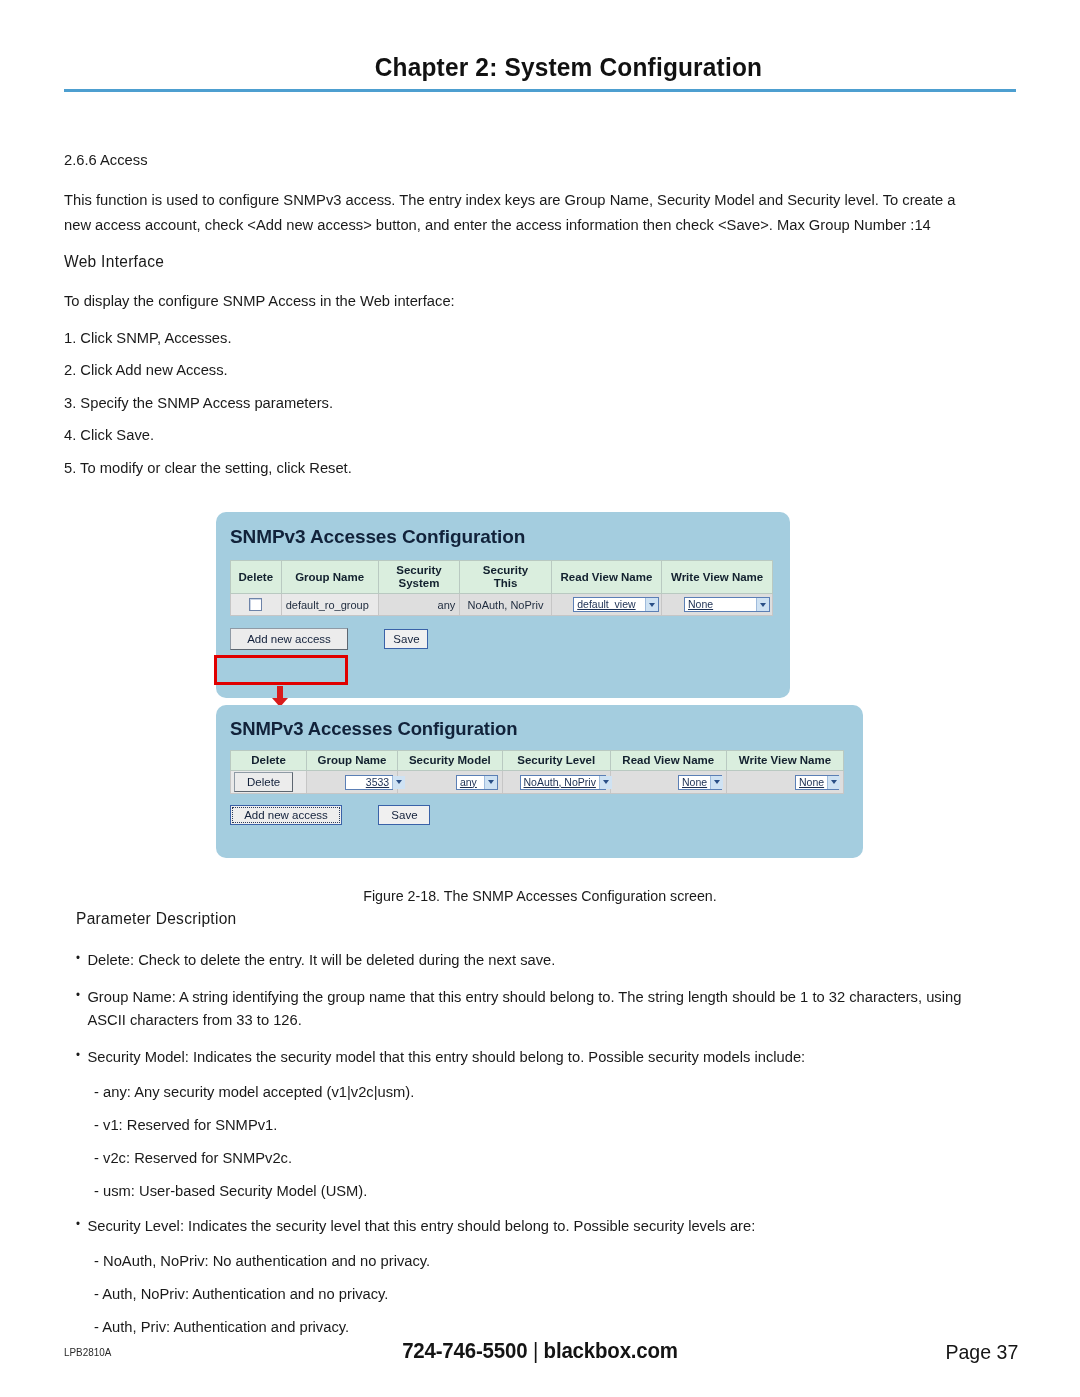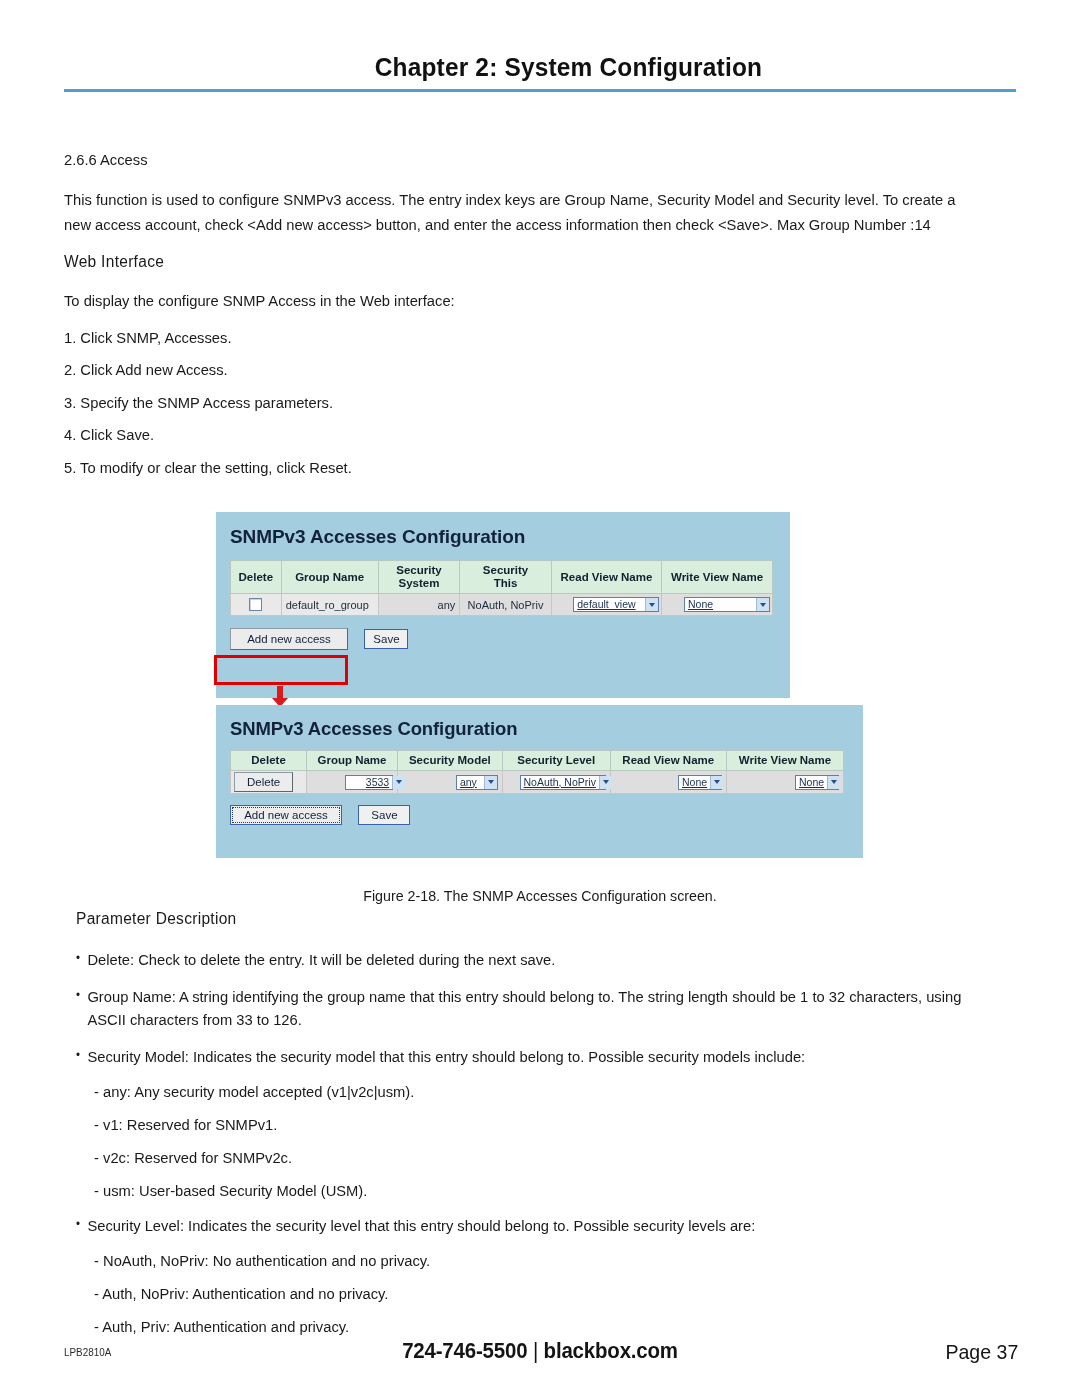--- a/index.html
+++ b/index.html
@@ -92,20 +92,21 @@
   .figure-wrap {
     position: absolute;
     left: 0;
     top: 512px;
     width: 1080px;
   }
 
   .panel {
     background: #a4cddf;
     box-sizing: border-box;
+    border-radius: 10px;
   }
   .panel-1 {
     position: absolute;
     left: 216px;
     top: 0px;
     width: 574px;
     height: 186px;
     padding: 14px 0 0 14px;
   }
   .panel-2 {
@@ -247,21 +248,21 @@
     border: 1px solid #3a62a8;
     outline: 1px dotted #2b3b5a;
     outline-offset: -3px;
   }
   .btn-delete { padding: 2px 12px; }
 
   .actions {
     margin-top: 12px;
   }
   .panel-2 .actions { margin-top: 11px; }
-  .actions .btn + .btn { margin-left: 12px; }
+  .actions .btn + .btn { margin-left: 32px; }
 
   .addnew-1 { width: 118px; text-align: center; padding: 3px 0; }
   .addnew-2 { width: 112px; text-align: center; padding: 2px 0; }
   .save-btn { width: 44px; text-align: center; padding: 2px 0; }
   .save-btn-2 { width: 52px; text-align: center; padding: 2px 0; }
 
   
   .hl-box {
     position: absolute;
     left: 214px;

